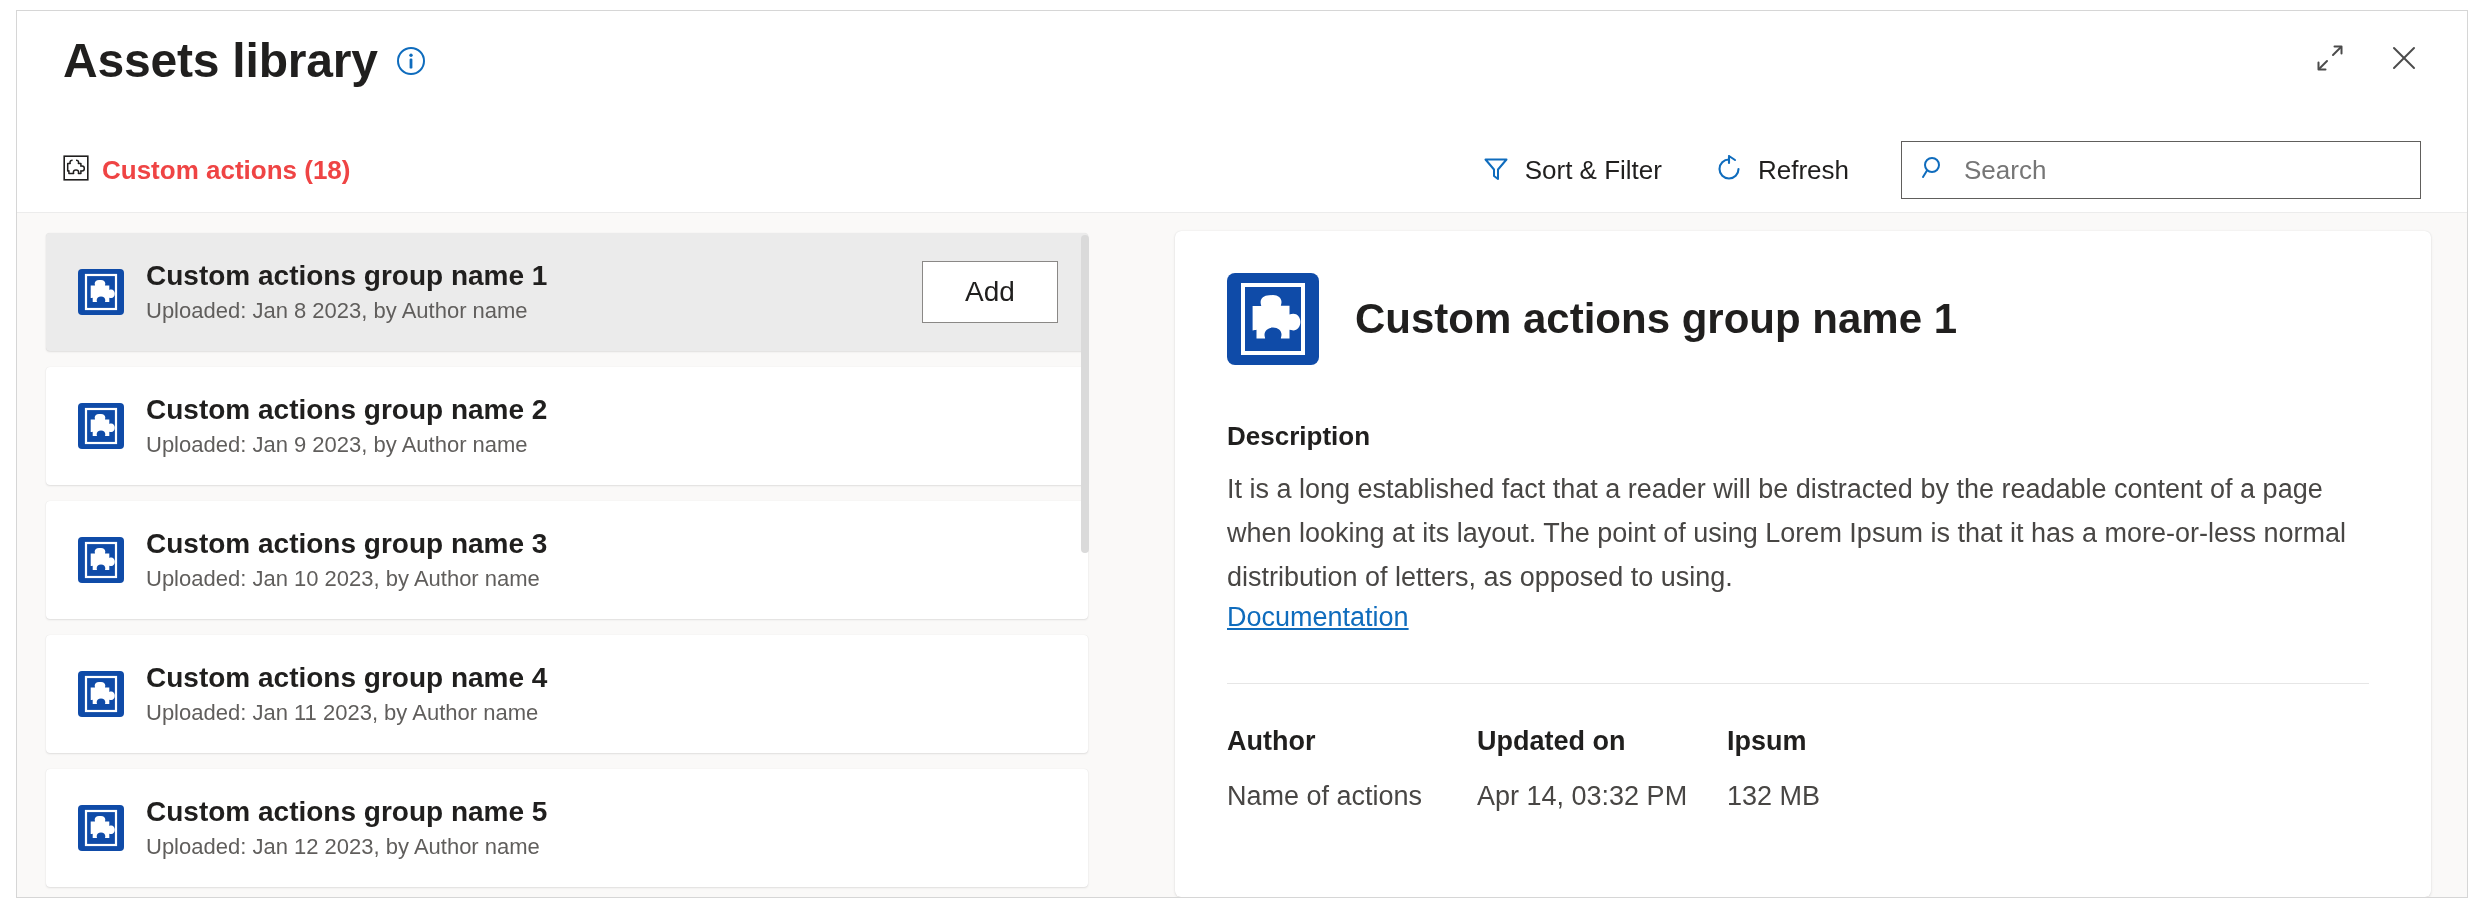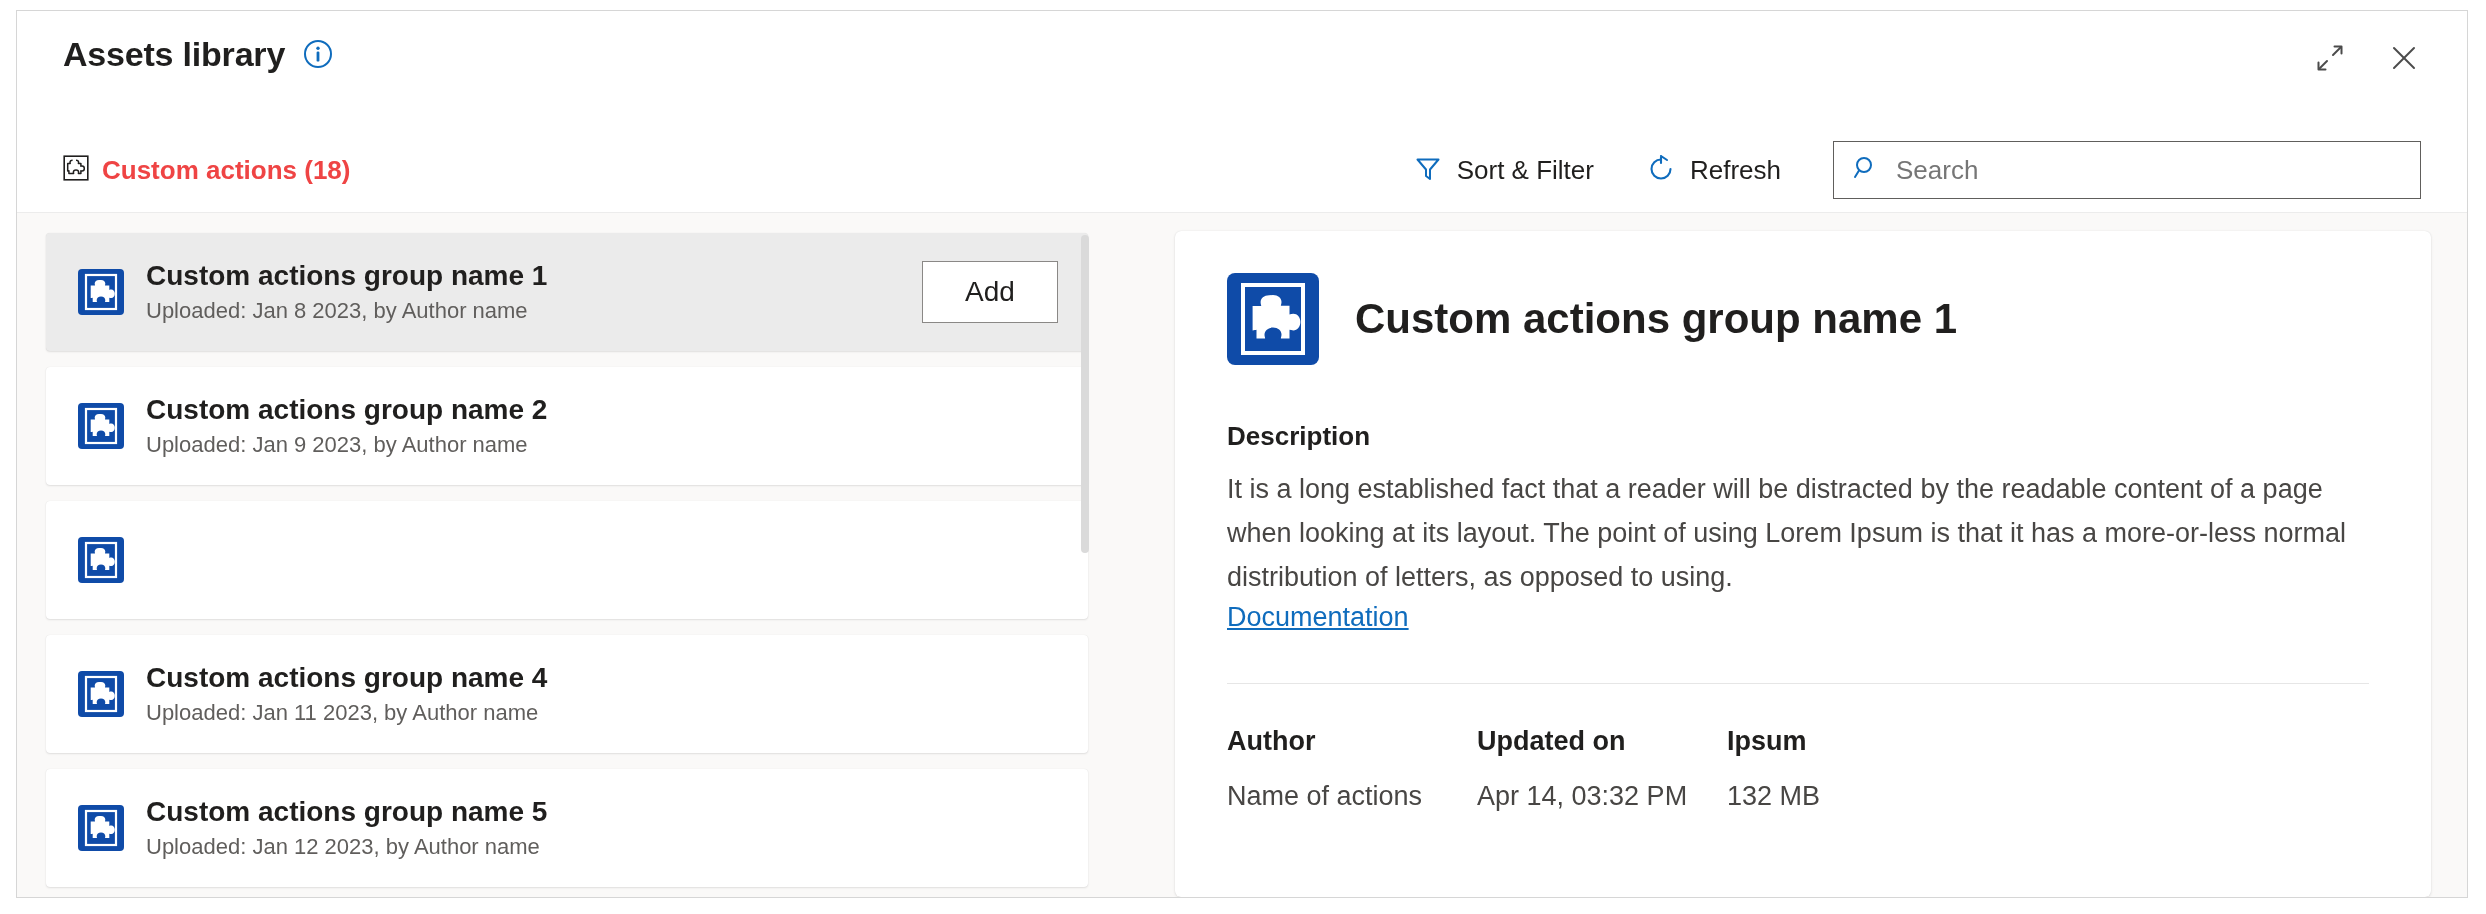--- a/index.html
+++ b/index.html
@@ -45,21 +45,21 @@
   .title-row {
     position: absolute;
     left: 46px;
     top: 26px;
     display: flex;
     align-items: center;
     gap: 18px;
   }
 
   .page-title {
-    font-size: 34px;
+    font-size: 48px;
     font-weight: 600;
     color: #201f1e;
     letter-spacing: -0.2px;
     line-height: 1;
   }
 
   .info-icon {
     width: 30px;
     height: 30px;
     display: block;
@@ -126,21 +126,21 @@
   }
 
   .tool-btn span.lbl {
     font-size: 26px;
     color: #201f1e;
     line-height: 1;
   }
 
   .search-box {
     margin-left: 26px;
-    width: 588px;
+    width: 520px;
     height: 58px;
     border: 1px solid #605e5c;
     background: #ffffff;
     display: flex;
     align-items: center;
     gap: 16px;
     padding: 0 18px;
     box-sizing: border-box;
     cursor: text;
   }
@@ -463,20 +463,24 @@
                 <div class="asset-name">Custom actions group name 2</div>
                 <div class="asset-meta">Uploaded: Jan 9 2023, by Author name</div>
               </div>
             </div>
             <div class="asset-item">
               <span class="asset-icon"><svg viewBox="0 0 46 46" width="46" height="46">
                   <rect x="0" y="0" width="46" height="46" rx="4" fill="#0f4ba8"></rect>
                   <rect x="8" y="6" width="30" height="34" fill="none" stroke="#ffffff" stroke-width="2.2"></rect>
                   <path d="M23 11 c2.6 0 4.3 1.7 4.3 3.6 c0 .8-.3 1.5-.3 1.9 h4.3 v4.4 c.5-.1 1.2-.3 2-.3 c1.9 0 3.5 1.8 3.5 4.2 c0 2.4-1.6 4.2-3.5 4.2 c-.8 0-1.5-.3-2-.3 v4.4 h-4.3 c0-.5.3-1.1.3-1.9 c0-1.9-1.7-3.6-4.3-3.6 c-2.6 0-4.3 1.7-4.3 3.6 c0 .8.3 1.4.3 1.9 h-4.3 v-4.4 c-.5.1-1.2.3-2 .3 V16.5 h4.3 c0-.4-.3-1.1-.3-1.9 c0-1.9 1.7-3.6 4.3-3.6 Z" fill="#ffffff"></path>
                 </svg></span>
+              <div class="asset-text">
+                <div class="asset-name">Custom actions group name 3</div>
+                <div class="asset-meta">Uploaded: Jan 10 2023, by Author name</div>
+              </div>
             </div>
             <div class="asset-item">
               <span class="asset-icon"><svg viewBox="0 0 46 46" width="46" height="46">
                   <rect x="0" y="0" width="46" height="46" rx="4" fill="#0f4ba8"></rect>
                   <rect x="8" y="6" width="30" height="34" fill="none" stroke="#ffffff" stroke-width="2.2"></rect>
                   <path d="M23 11 c2.6 0 4.3 1.7 4.3 3.6 c0 .8-.3 1.5-.3 1.9 h4.3 v4.4 c.5-.1 1.2-.3 2-.3 c1.9 0 3.5 1.8 3.5 4.2 c0 2.4-1.6 4.2-3.5 4.2 c-.8 0-1.5-.3-2-.3 v4.4 h-4.3 c0-.5.3-1.1.3-1.9 c0-1.9-1.7-3.6-4.3-3.6 c-2.6 0-4.3 1.7-4.3 3.6 c0 .8.3 1.4.3 1.9 h-4.3 v-4.4 c-.5.1-1.2.3-2 .3 V16.5 h4.3 c0-.4-.3-1.1-.3-1.9 c0-1.9 1.7-3.6 4.3-3.6 Z" fill="#ffffff"></path>
                 </svg></span>
               <div class="asset-text">
                 <div class="asset-name">Custom actions group name 4</div>
                 <div class="asset-meta">Uploaded: Jan 11 2023, by Author name</div>

